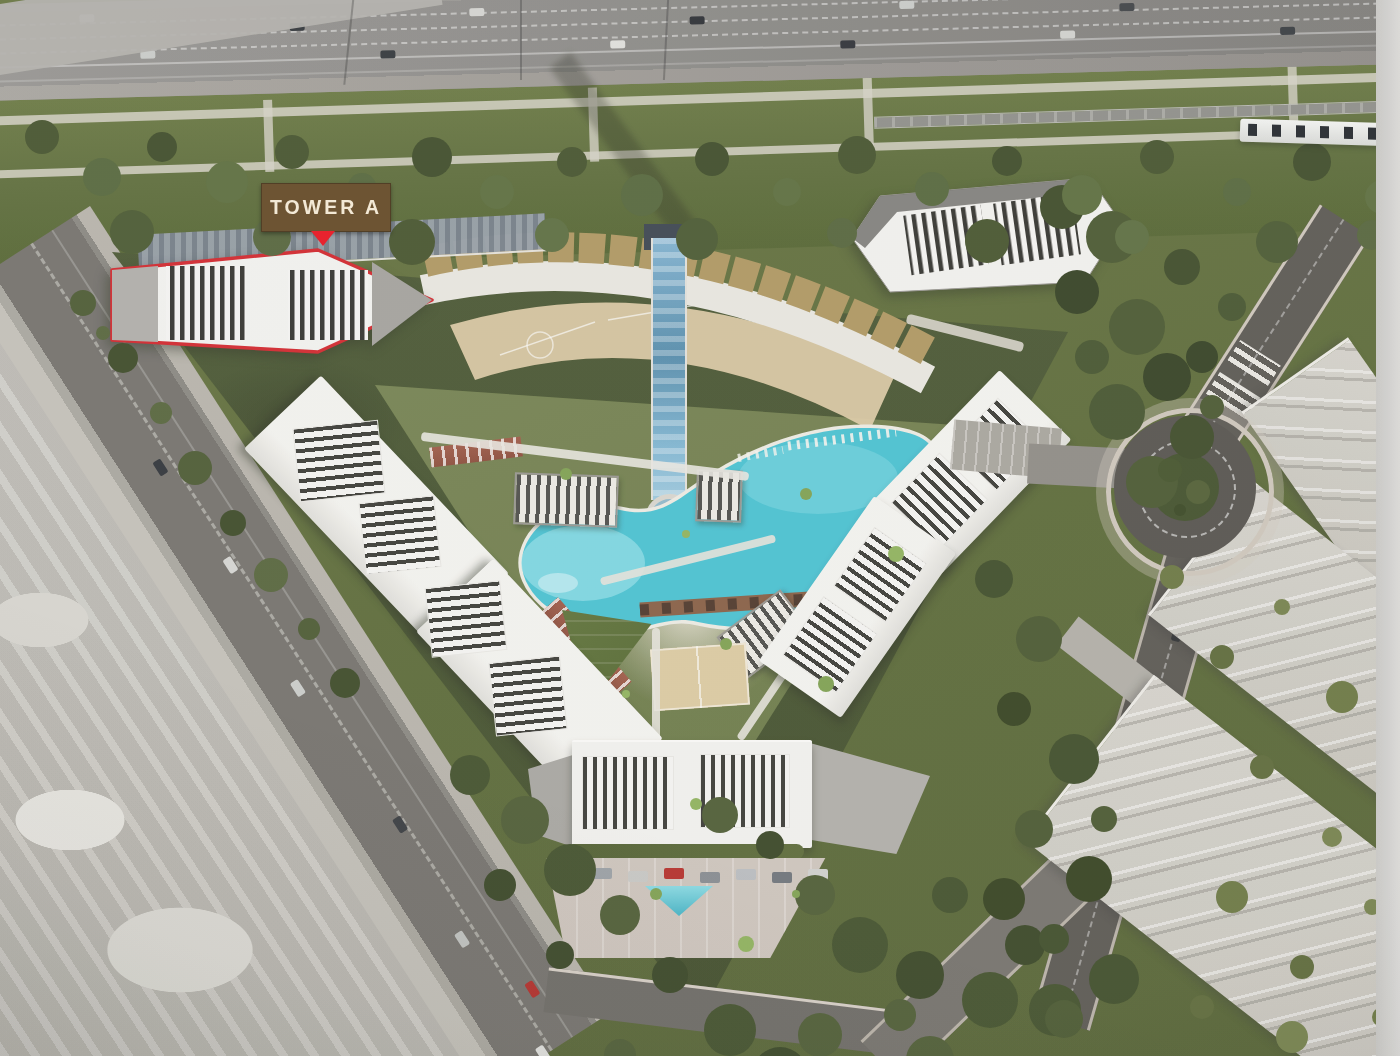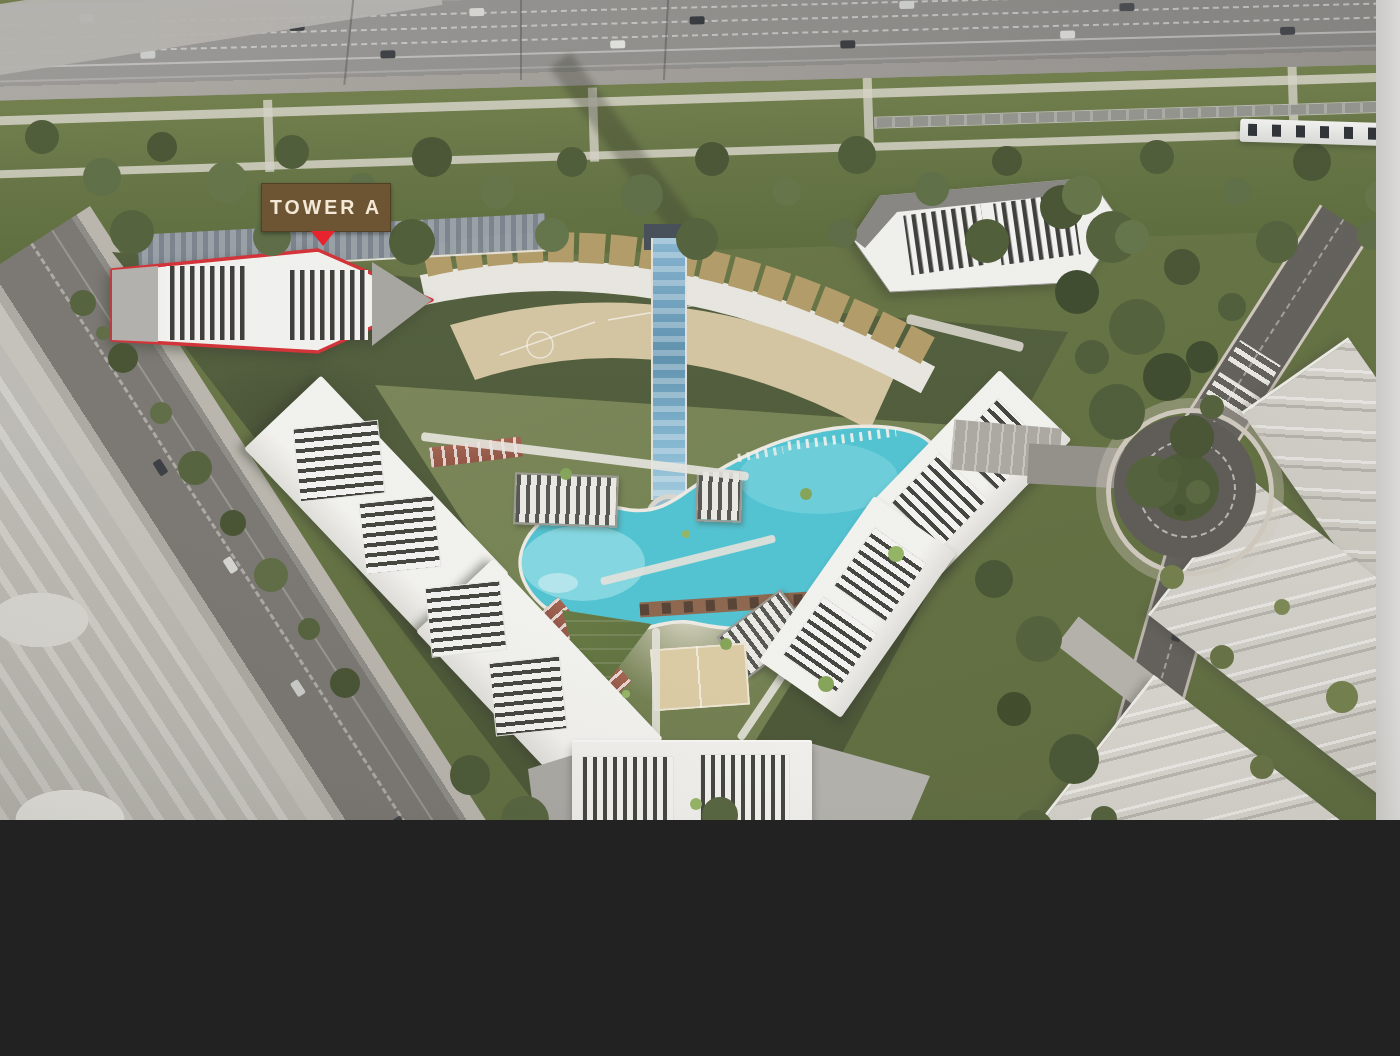--- a/index.html
+++ b/index.html
@@ -1,16 +1,16 @@
 <!DOCTYPE html>
 <html><head>
 <meta charset="utf-8">
 <style>
   html,body{margin:0;padding:0;background:#222;}
-  .canvas{position:relative;width:1400px;height:820px;overflow:hidden;
+  .canvas{position:relative;width:1400px;height:1056px;overflow:hidden;
           font-family:"Liberation Sans",sans-serif;background:#63713c;}
   .c{position:absolute;}
   .photo{position:absolute;inset:0;filter:saturate(.95) contrast(.97);}
 
   
   .base{inset:0;background:linear-gradient(165deg,#68763f,#5c6b36 55%,#566433);}
   .construction{inset:0;
     clip-path:polygon(0px 300px,40px 288px,470px 1056px,0px 1056px);
     background:
       radial-gradient(90px 50px at 70px 820px,#e9e7e1 0 60%,transparent 61%),

